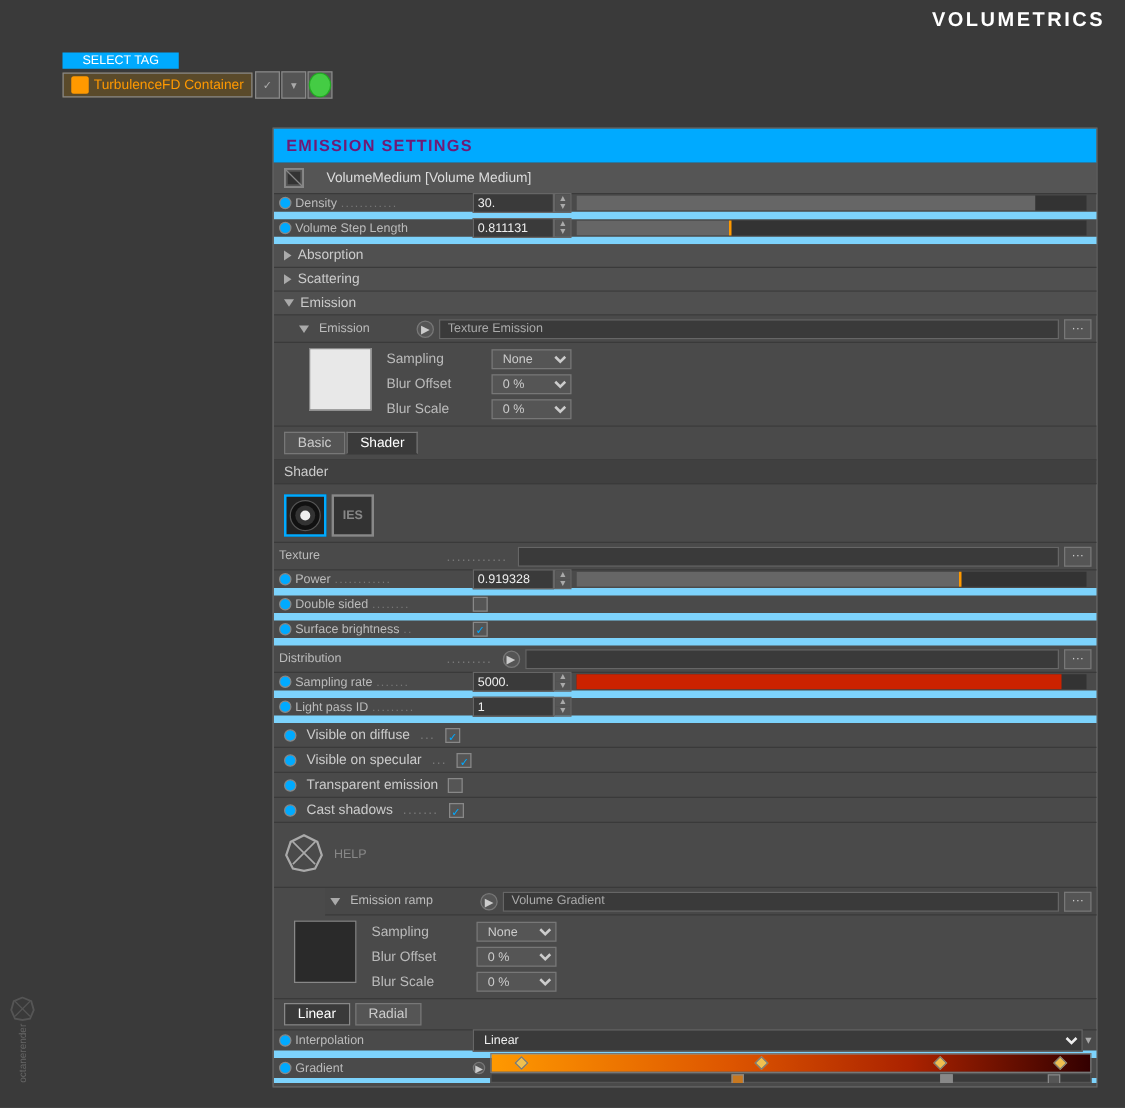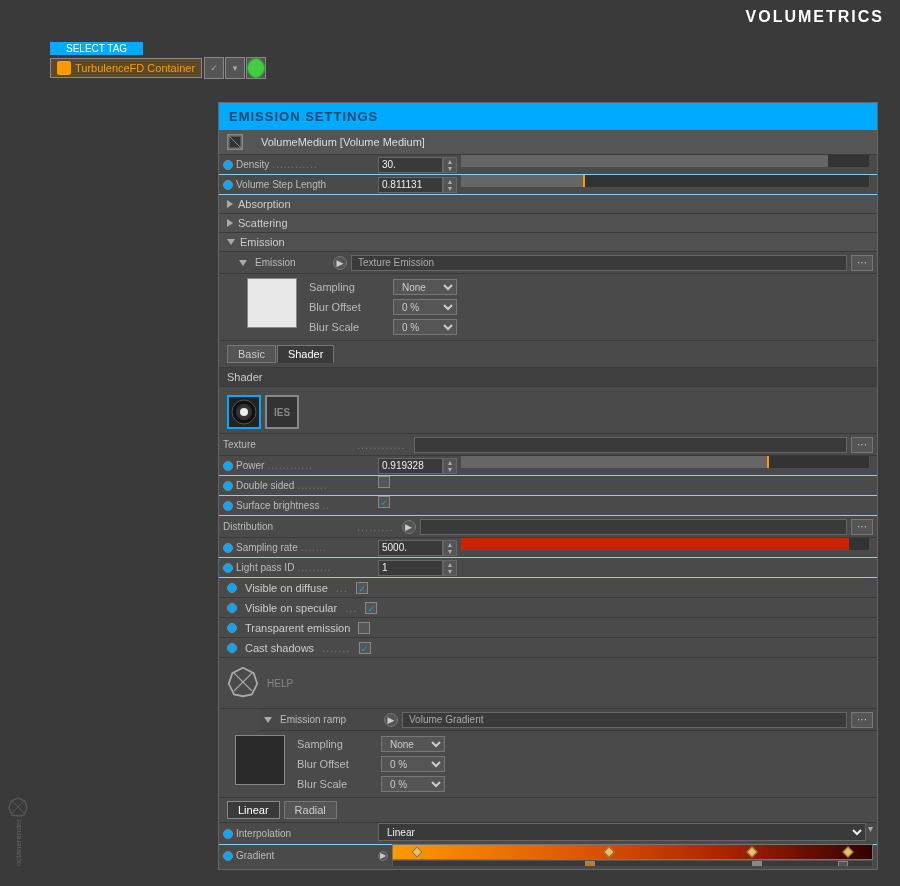--- a/index.html
+++ b/index.html
@@ -85,21 +85,21 @@
       top: 102px;
       left: 218px;
       width: 660px;
       height: 768px;
       background: #4a4a4a;
       border: 1px solid #666;
     }
 
     .panel-header {
       background: #00aaff;
-      color: #0c4a6e;
+      color: #701a75;
       font-weight: bold;
       font-size: 13px;
       padding: 6px 10px;
       letter-spacing: 1px;
     }
 
     .panel-body {
       padding: 0;
       overflow-y: auto;
       height: calc(100% - 30px);
@@ -117,22 +117,23 @@
     .vm-icon {
       width: 16px; height: 16px;
       background: #888;
       display: flex; align-items: center; justify-content: center;
       font-size: 9px;
     }
 
     
     .prop-row {
       display: flex;
+      align-items: center;
       height: 20px;
-      border-bottom: 1px solid #7dd3fc;
+      border-bottom: 6px solid #7dd3fc;
       padding: 0 4px;
     }
 
     .prop-label {
       width: 155px;
       min-width: 155px;
       color: #bbb;
       font-size: 10px;
       display: flex;
       align-items: center;

